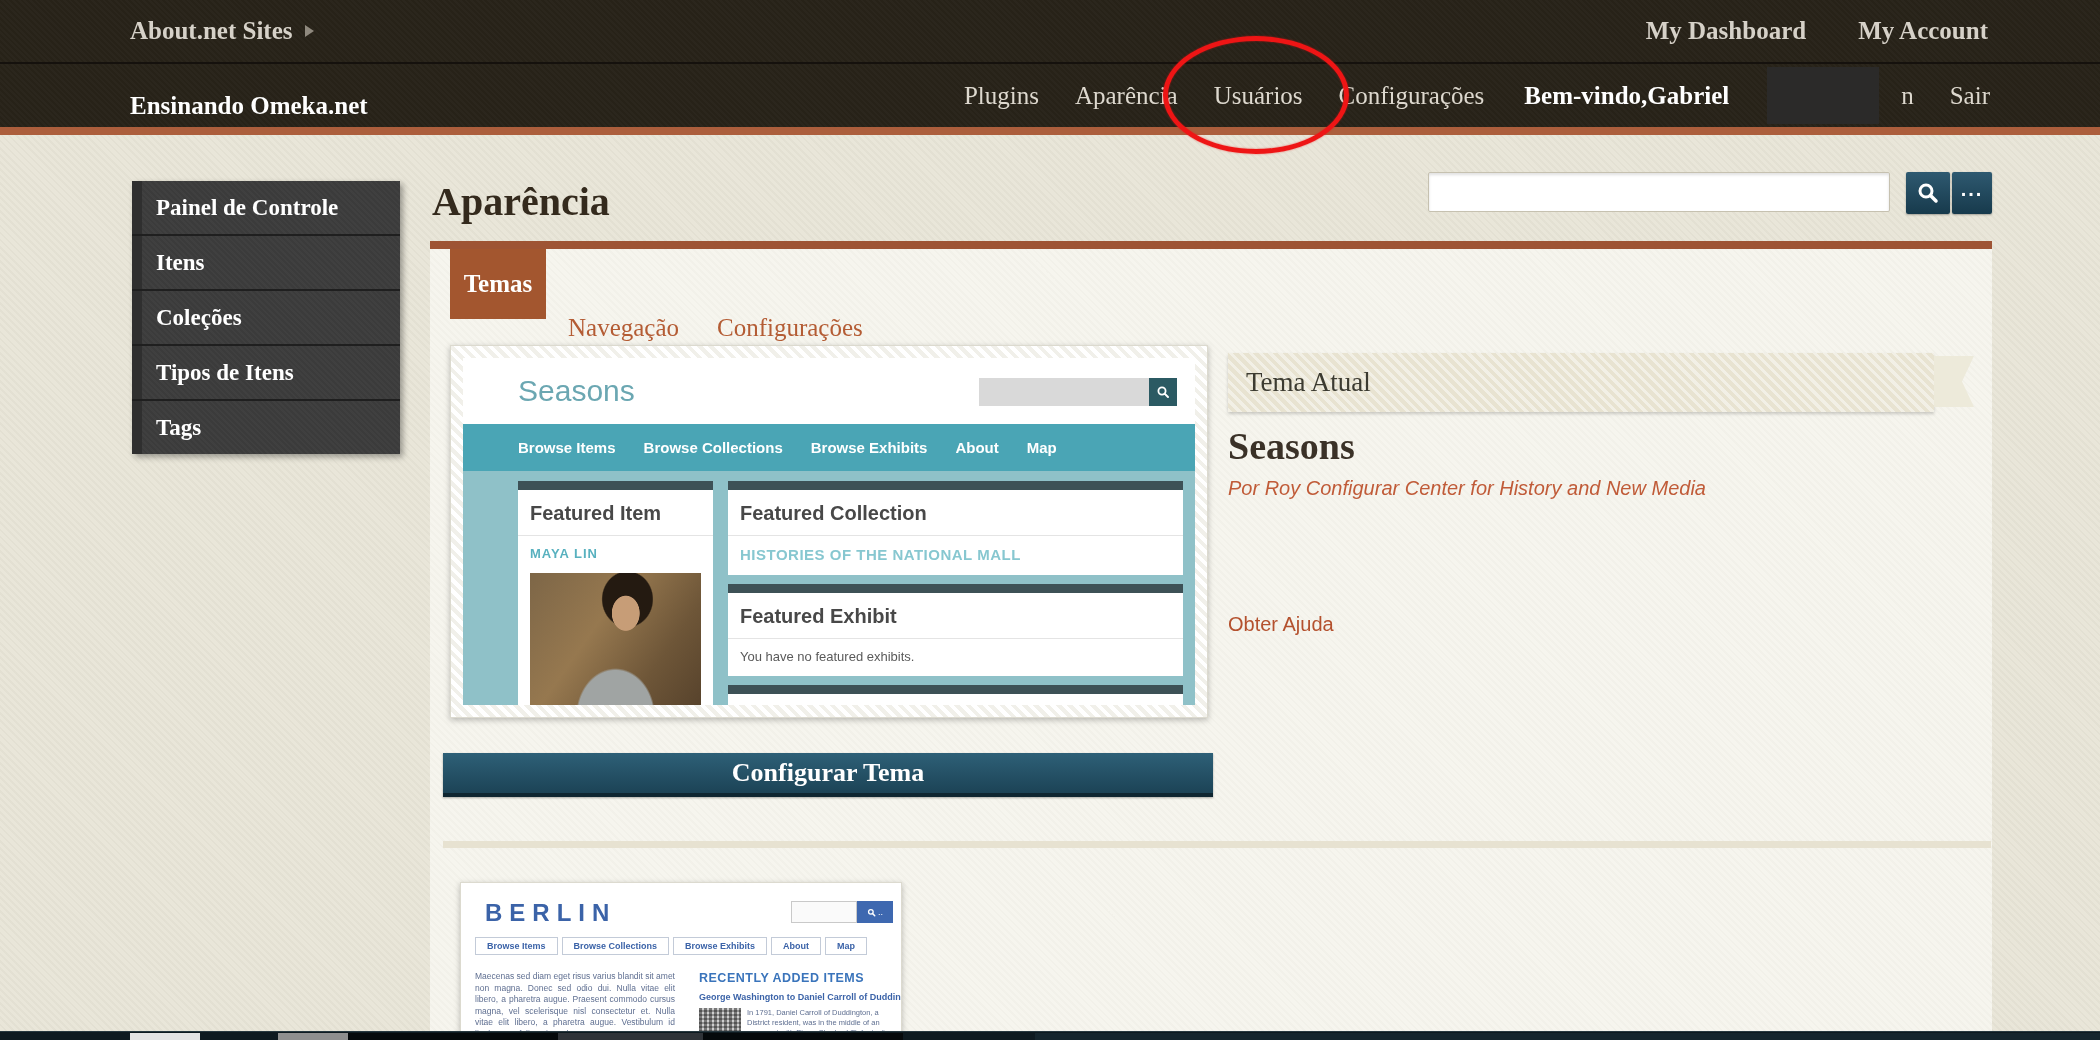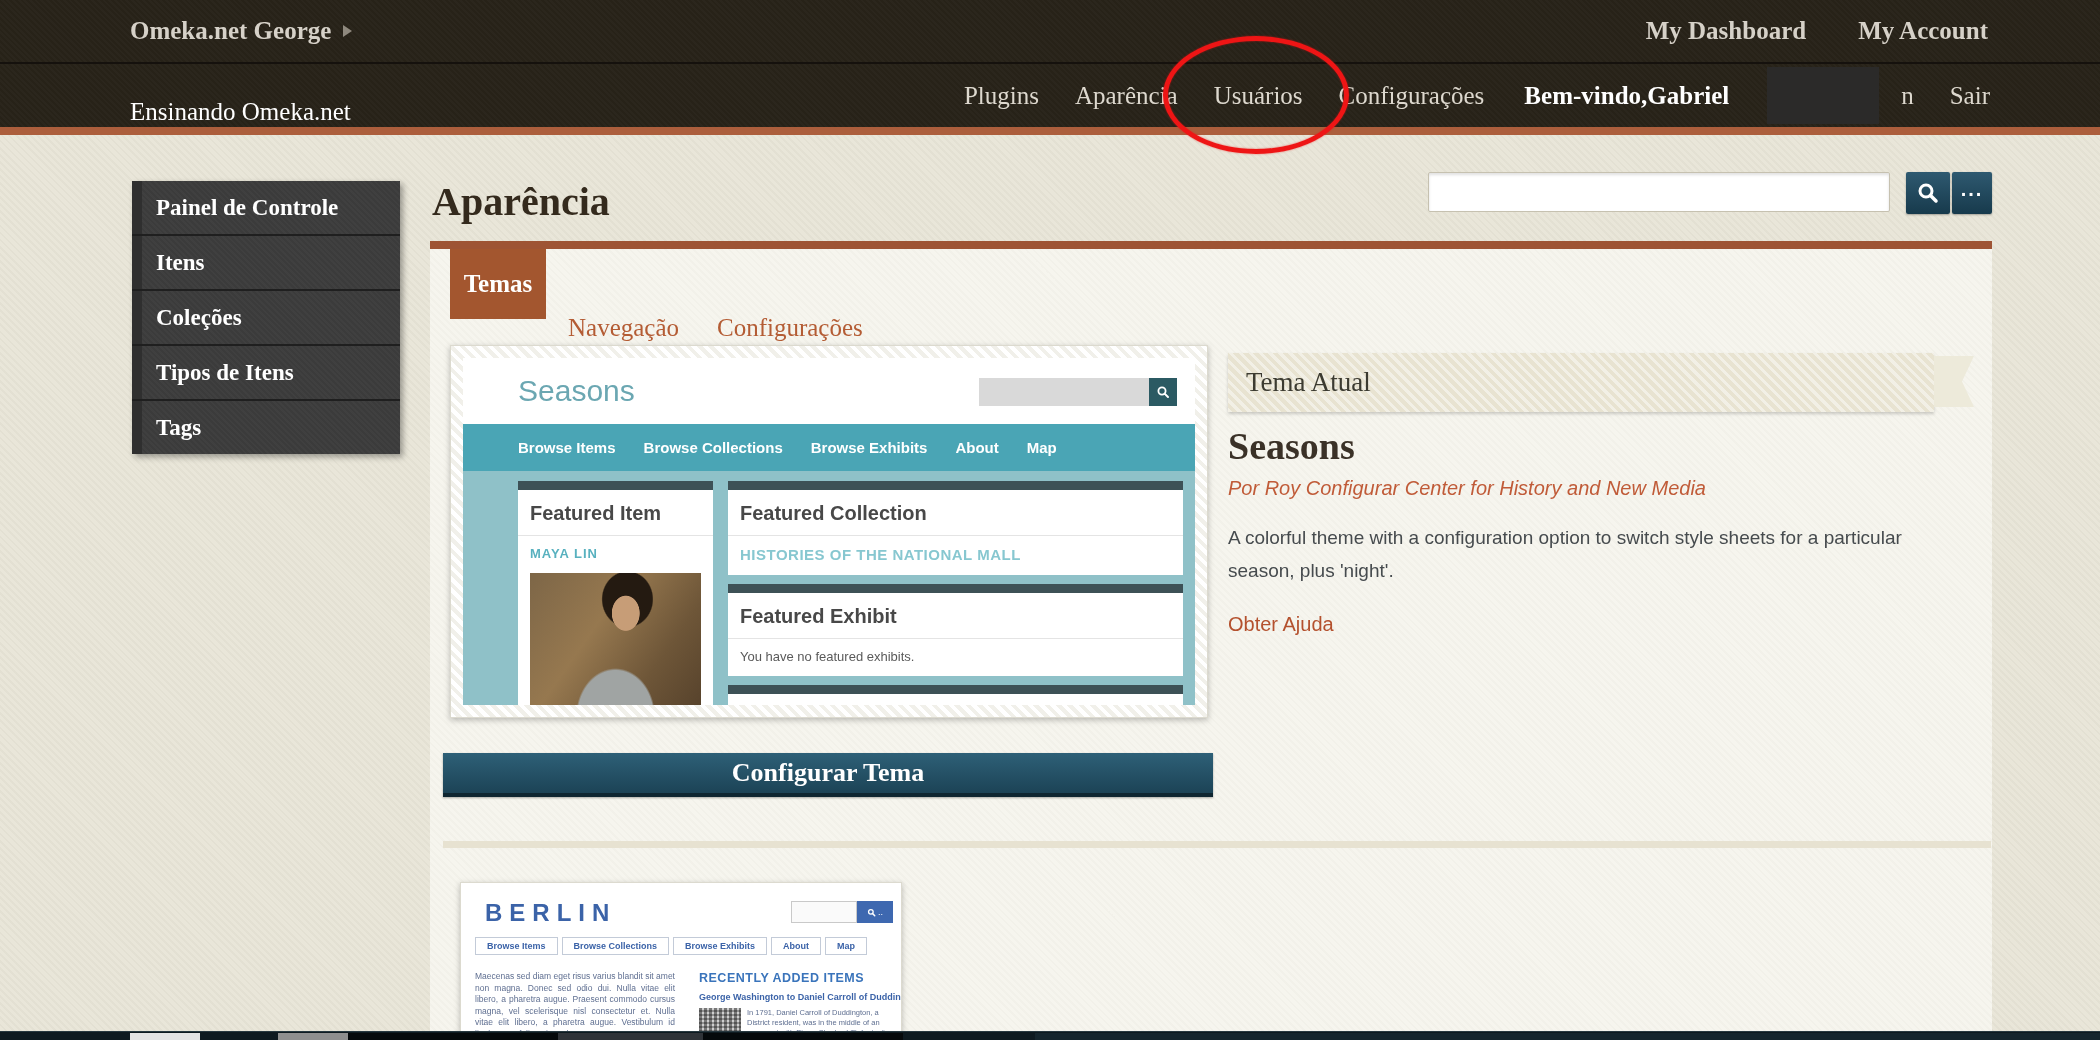--- a/index.html
+++ b/index.html
@@ -11,22 +11,22 @@
   .bar{position:absolute;left:0;width:2100px;background:#272218;
     background-image:repeating-linear-gradient(45deg,rgba(255,255,255,.02) 0 2px,rgba(0,0,0,0) 2px 4px);}
   .bar.top{top:0;height:62px;border-bottom:2px solid #15110d;}
   .bar.admin{top:64px;height:63px;}
   .brownline{position:absolute;top:127px;left:0;width:2100px;height:8px;background:#ac5e3c;}
   .topleft{position:absolute;left:130px;top:0;height:62px;display:flex;align-items:center;gap:12px;
     color:#d6d1c8;font-weight:bold;font-size:25px;}
   .tri{width:0;height:0;border-left:9px solid #8f897e;border-top:6px solid transparent;border-bottom:6px solid transparent;}
   .topright{position:absolute;right:112px;top:0;height:62px;display:flex;align-items:center;gap:52px;
     color:#d6d1c8;font-weight:bold;font-size:25px;}
-  .adminleft{position:absolute;left:130px;top:16px;height:63px;display:flex;align-items:center;
-    color:#ffffff;font-weight:normal;font-size:25px;}
+  .adminleft{position:absolute;left:130px;top:10px;height:63px;display:flex;align-items:center;
+    color:#ffffff;font-weight:bold;font-size:25px;}
   .adminright{position:absolute;right:110px;top:0;height:63px;display:flex;align-items:center;gap:36px;
     color:#ddd8ce;font-size:25px;}
   .adminright .welcome{color:#fff;font-weight:bold;margin-left:4px;}
   .redaction{width:112px;height:57px;background:#2b2a29;margin:0 0 0 2px;}
   .fragment{margin-left:-14px;}
   .navlink{cursor:pointer;}
   
   .annot{position:absolute;left:1163px;top:36px;width:176px;height:108px;border:5px solid #ee1515;
     border-radius:50%;z-index:60;box-shadow:0 0 2px rgba(238,21,21,.6),inset 0 0 2px rgba(238,21,21,.6);}
   
@@ -134,21 +134,21 @@
   
   .magsvg{display:block;}
 </style>
 </head>
 <body>
 
 <div class="screen">
 
   <div class="bar top">
     <div class="topleft navlink">
-      <span>Omeka.net George</span>
+      <span>About.net Sites</span>
       <span class="tri"></span>
     </div>
     <div class="topright">
       <span class="navlink">My Dashboard</span>
       <span class="navlink">My Account</span>
     </div>
   </div>
 
   <div class="bar admin">
     <div class="adminleft navlink">Ensinando Omeka.net</div>
@@ -244,21 +244,20 @@
             </div>
           </div>
         </div>
       </div>
     </div>
 
     <div class="ribbon">Tema Atual</div>
     <div class="ribbon-tail"></div>
     <div class="theme-name">Seasons</div>
     <div class="theme-author">Por Roy Configurar Center for History and New Media</div>
-    <div class="theme-desc">A colorful theme with a configuration option to switch style sheets for a particular season, plus 'night'.</div>
     <div class="theme-help">Obter Ajuda</div>
 
     <button class="config-btn">Configurar Tema</button>
 
     <div class="divider"></div>
 
     <div class="card berlin-card">
       <div class="b-logo">BERLIN</div>
       <div class="b-search">
         <div class="inp"></div>

